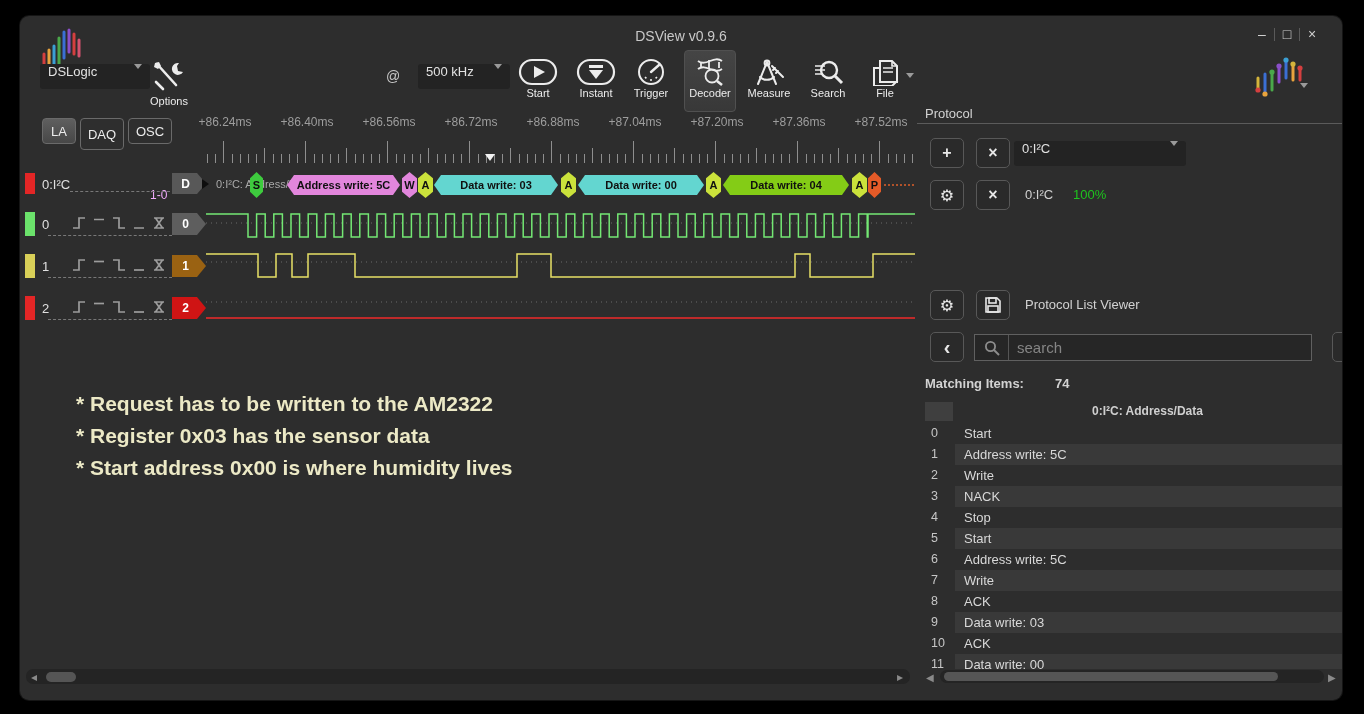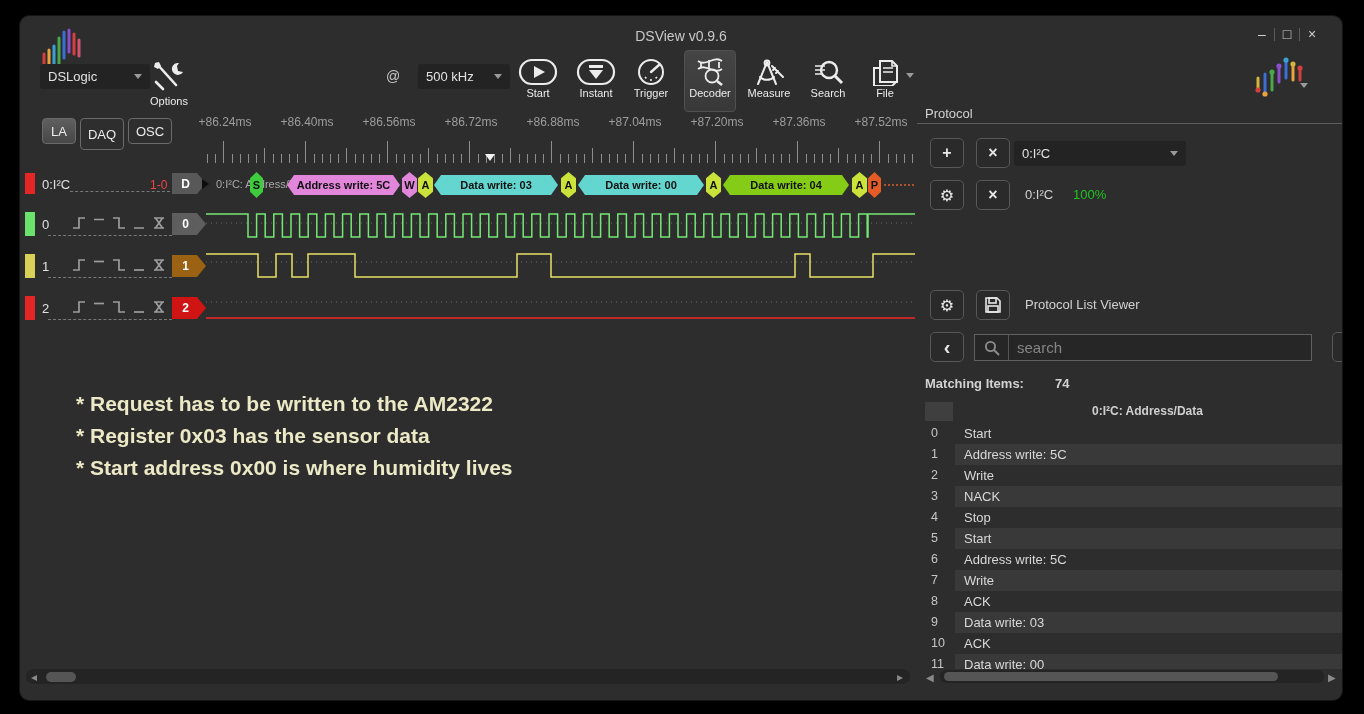--- a/index.html
+++ b/index.html
@@ -9,21 +9,21 @@
             background:#2d2d2d; border-radius:9px; overflow:hidden; box-shadow:0 0 0 1px #151515; }
   .abs { position:absolute; }
 
   
   .title { position:absolute; left:0; right:0; top:12px; text-align:center; color:#c9c9c9; font-size:14px; }
   .win-controls { position:absolute; right:18px; top:10px; display:flex; align-items:center; color:#cfcfcf; }
   .win-controls .wbtn { width:24px; text-align:center; font-size:14px; cursor:default; }
   .win-controls .wsep { width:1px; height:13px; background:#5a5a5a; }
 
   
-  .combo { position:absolute; display:flex; align-items:center; justify-content:space-between;
+  .combo { position:absolute; display:flex; justify-content:space-between;
            background:#232323; border-radius:3px; padding:0 8px; color:#e2e2e2; font-size:13px; }
   .caret { width:0; height:0; border-left:4px solid transparent; border-right:4px solid transparent;
            border-top:5px solid #9a9a9a; }
   .tool-btn { position:absolute; width:48px; text-align:center; color:#ececec; }
   .tool-btn svg { display:block; margin:0 auto; }
   .tool-btn .tlabel { font-size:11px; margin-top:1px; }
   .tool-active { position:absolute; background:linear-gradient(#454545,#383838); border-radius:4px; border:1px solid #505050; }
   .at { position:absolute; color:#c8c8c8; font-size:14px; }
 
   
@@ -33,21 +33,21 @@
 
   
   .ruler-label { position:absolute; width:80px; text-align:center; color:#9d9d9d; font-size:12px; }
   .tick { position:absolute; bottom:0; width:1px; background:#8e8e8e; }
   #ruler-marker { position:absolute; width:0; height:0; border-left:5px solid transparent;
                   border-right:5px solid transparent; border-top:7px solid #f2f2f2; bottom:2px; }
 
   
   .swatch { position:absolute; width:10px; }
   .row-name { position:absolute; color:#e0e0e0; font-size:13px; }
-  .row-sub { position:absolute; color:#ef4444; font-size:12px; }
+  .row-sub { position:absolute; color:#f0abfc; font-size:12px;margin-top:10px; }
   .dash-u { position:absolute; border-bottom:1px dashed #787878; }
   .flag { position:absolute; color:#fff; font-size:12px; font-weight:bold; display:flex;
           align-items:center; justify-content:center; padding-right:7px;
           clip-path:polygon(0 0, calc(100% - 9px) 0, 100% 50%, calc(100% - 9px) 100%, 0 100%); }
   .glyphs { position:absolute; display:flex; gap:6px; }
   .glyphs svg { display:block; }
 
   
   #ann-area { position:absolute; left:186px; top:156px; width:709px; height:26px; }
   .ann { position:absolute; display:flex; align-items:center; justify-content:center;

